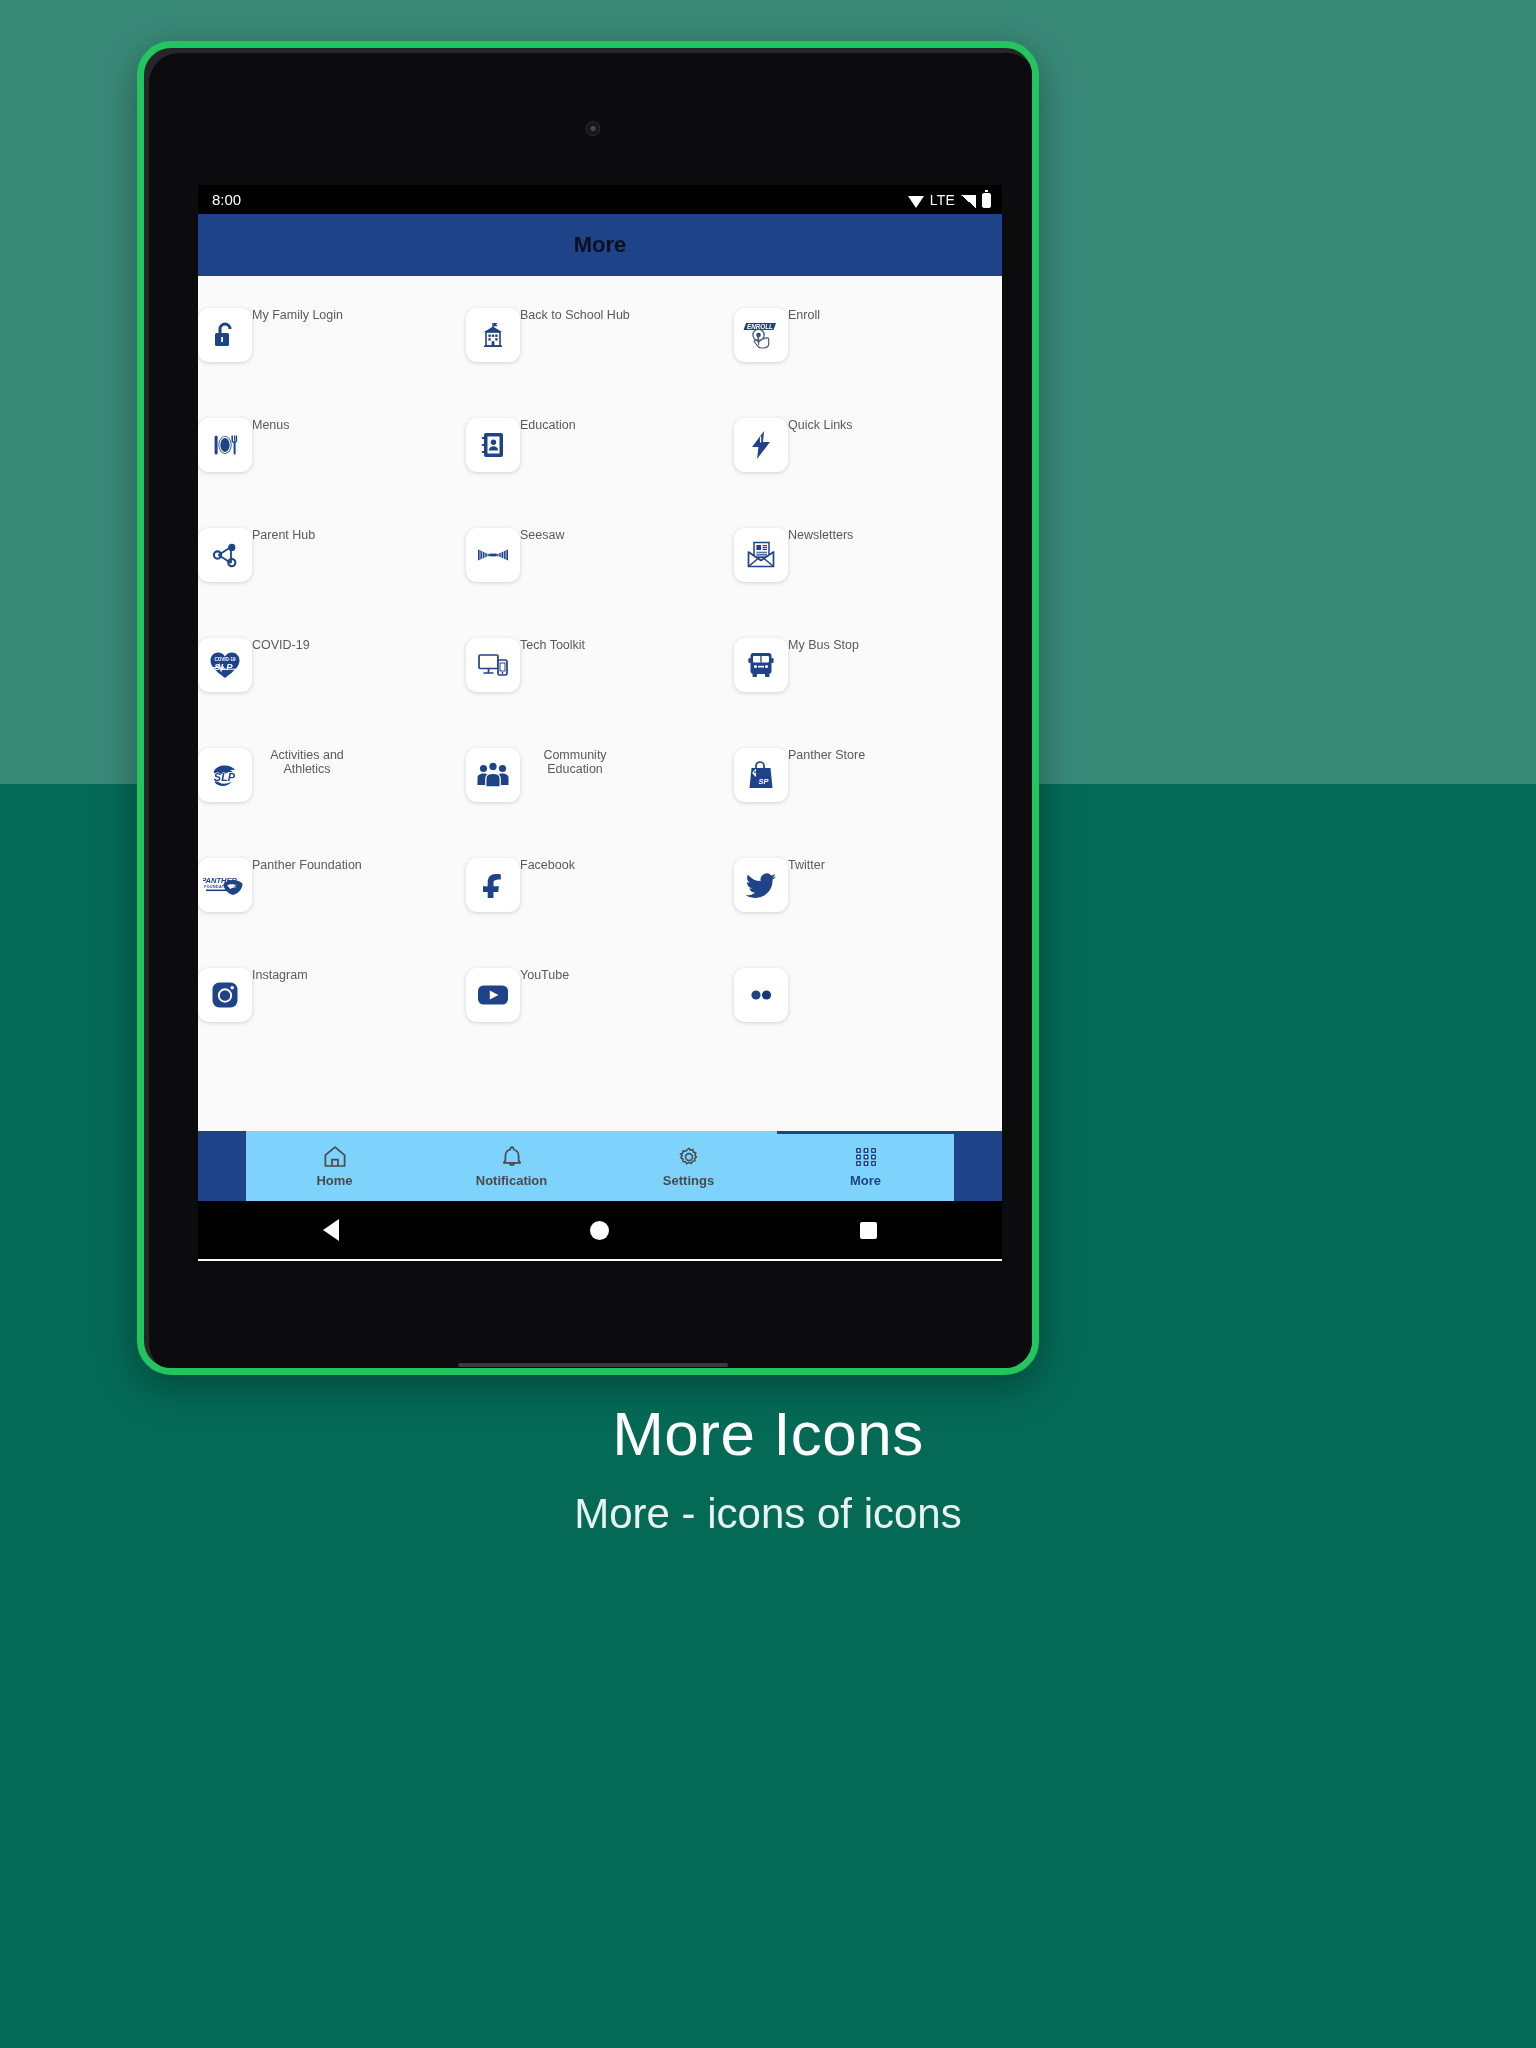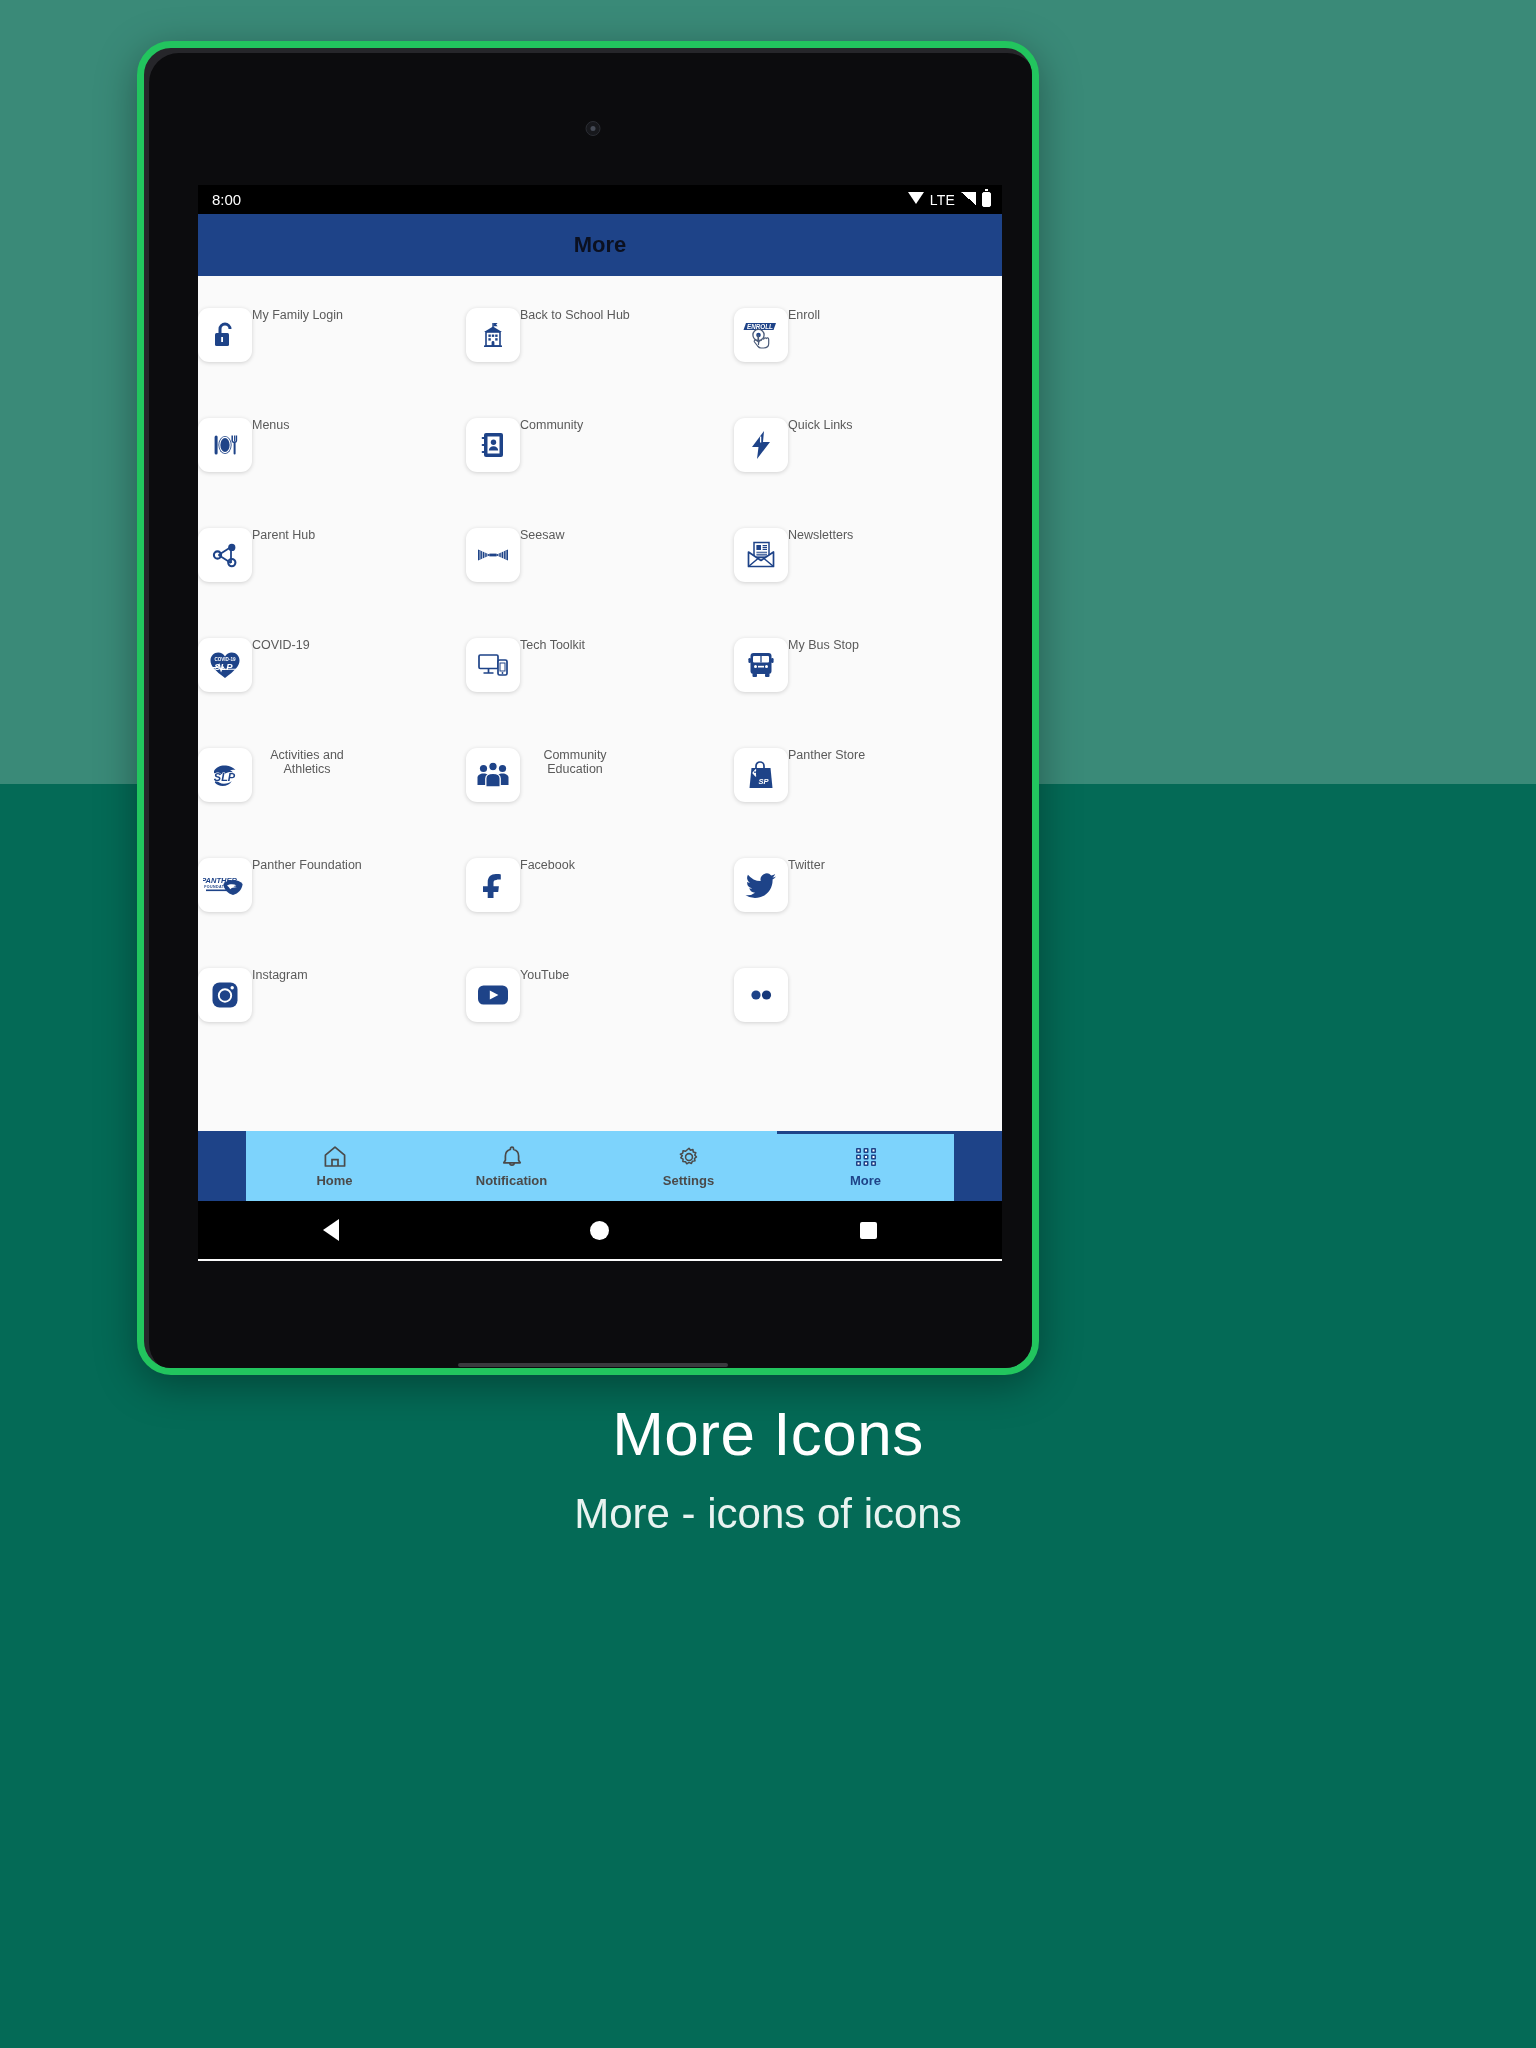--- a/index.html
+++ b/index.html
@@ -97,21 +97,21 @@
     background: #000;
     color: #fff;
     display: flex;
     align-items: center;
     justify-content: space-between;
     padding: 0 11px 0 14px;
     font-size: 15px;
   }
   .status-right {
     display: flex;
-    align-items: flex-start;
+    align-items: flex-end;
     gap: 6px;
   }
   .status-lte { font-size: 14px; letter-spacing: .2px; }
   .ico-wifi {
     width: 16px; height: 12px;
     position: relative;
   }
   .ico-wifi::before {
     content: "";
     position: absolute; left: 0; top: 0;
@@ -364,21 +364,21 @@
               <svg width="32" height="32" viewBox="0 0 32 32">
                 <rect x="7" y="4" width="19" height="24" rx="2" fill="#1e4388"></rect>
                 <rect x="10.5" y="7.5" width="12" height="17" fill="#fff"></rect>
                 <circle cx="16.5" cy="13.2" r="2.7" fill="#1e4388"></circle>
                 <path d="M11.8 21.5c0-2.7 2.1-4.3 4.7-4.3s4.7 1.6 4.7 4.3z" fill="#1e4388"></path>
                 <rect x="4.6" y="8" width="3.6" height="2" rx="1" fill="#1e4388"></rect>
                 <rect x="4.6" y="15" width="3.6" height="2" rx="1" fill="#1e4388"></rect>
                 <rect x="4.6" y="22" width="3.6" height="2" rx="1" fill="#1e4388"></rect>
               </svg>
             </div>
-            <div class="tile-label">Community</div>
+            <div class="tile-label">Education</div>
           </div>
 
           <div class="tile">
             <div class="tile-icon">
               <svg width="32" height="32" viewBox="0 0 32 32">
                 <path d="M19 2 7 18h6.5L12 30 25 13h-7z" fill="#1e4388"></path>
                 <path d="M15.6 7.5v6" stroke="#fff" stroke-width="1.3"></path>
               </svg>
             </div>
             <div class="tile-label">Quick Links</div>

